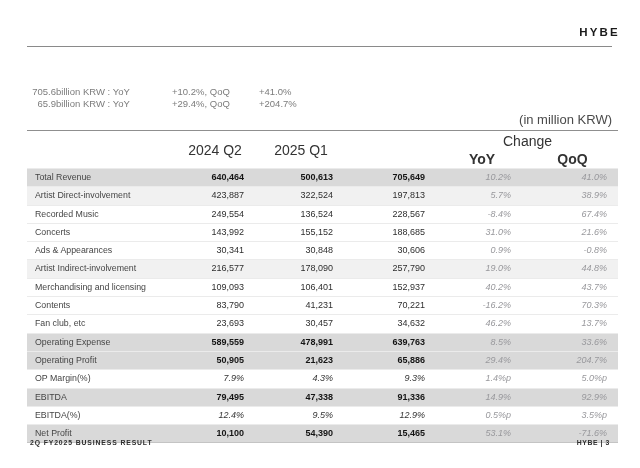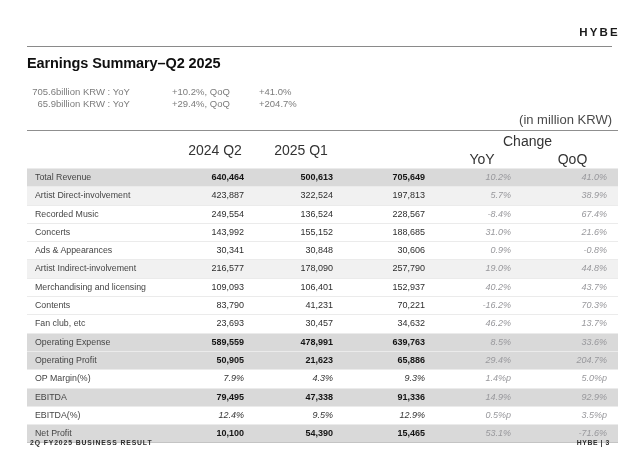--- a/index.html
+++ b/index.html
@@ -19,21 +19,21 @@
   .sum-rest{width:106px;}
   .sum-yoy{margin-left:10px;width:77px;}
   .sum-qoq{margin-left:10px;}
   .unit-note{position:absolute;top:112px;right:28px;font-size:13px;color:#4a4a4a;}
 
   .table-wrap{position:absolute;top:130px;left:27px;width:591px;}
   table{width:591px;border-collapse:collapse;table-layout:fixed;
         border-top:1.5px solid #8f8f8f;border-bottom:1px solid #c4c4c4;}
   thead th{font-weight:normal;font-size:14px;color:#333;padding:0;text-align:center;vertical-align:middle;}
   tr.thr1 th{height:19px;}
-  tr.thr2 th{height:18px;}
+  tr.thr2 th{height:18px;font-weight:bold;}
   .th-period{text-indent:15px;}
   tbody tr{border-top:1px solid #ebebeb;height:17.3px;}
   tbody td{padding:0;font-size:9px;line-height:17.3px;white-space:nowrap;overflow:hidden;}
   .td-label{padding-left:8px;color:#454545;font-size:8.8px;text-align:left;}
   .td-num{text-align:right;color:#2e2e2e;}
   .td-c1{padding-right:6px;}
   .td-c2{padding-right:4px;}
   .td-hl{padding-right:12px;}
   .td-chg{text-align:right;font-style:italic;color:#98989c;}
   .td-yoy{padding-right:16px;}
@@ -56,21 +56,20 @@
                 letter-spacing:0.6px;color:#2e2e2e;}
 </style>
 </head>
 <body>
 
 <div class="page">
 
   <div class="logo">HYBE</div>
   <div class="header-rule"></div>
 
-  <div class="page-title">Earnings Summary–Q2 2025</div>
 
   <div class="summary">
     <div class="summary-row">
       <span class="sum-amount">705.6</span>
       <span class="sum-rest">billion KRW : YoY</span>
       <span class="sum-yoy">+10.2%, QoQ</span>
       <span class="sum-qoq">+41.0%</span>
     </div>
     <div class="summary-row">
       <span class="sum-amount">65.9</span>

